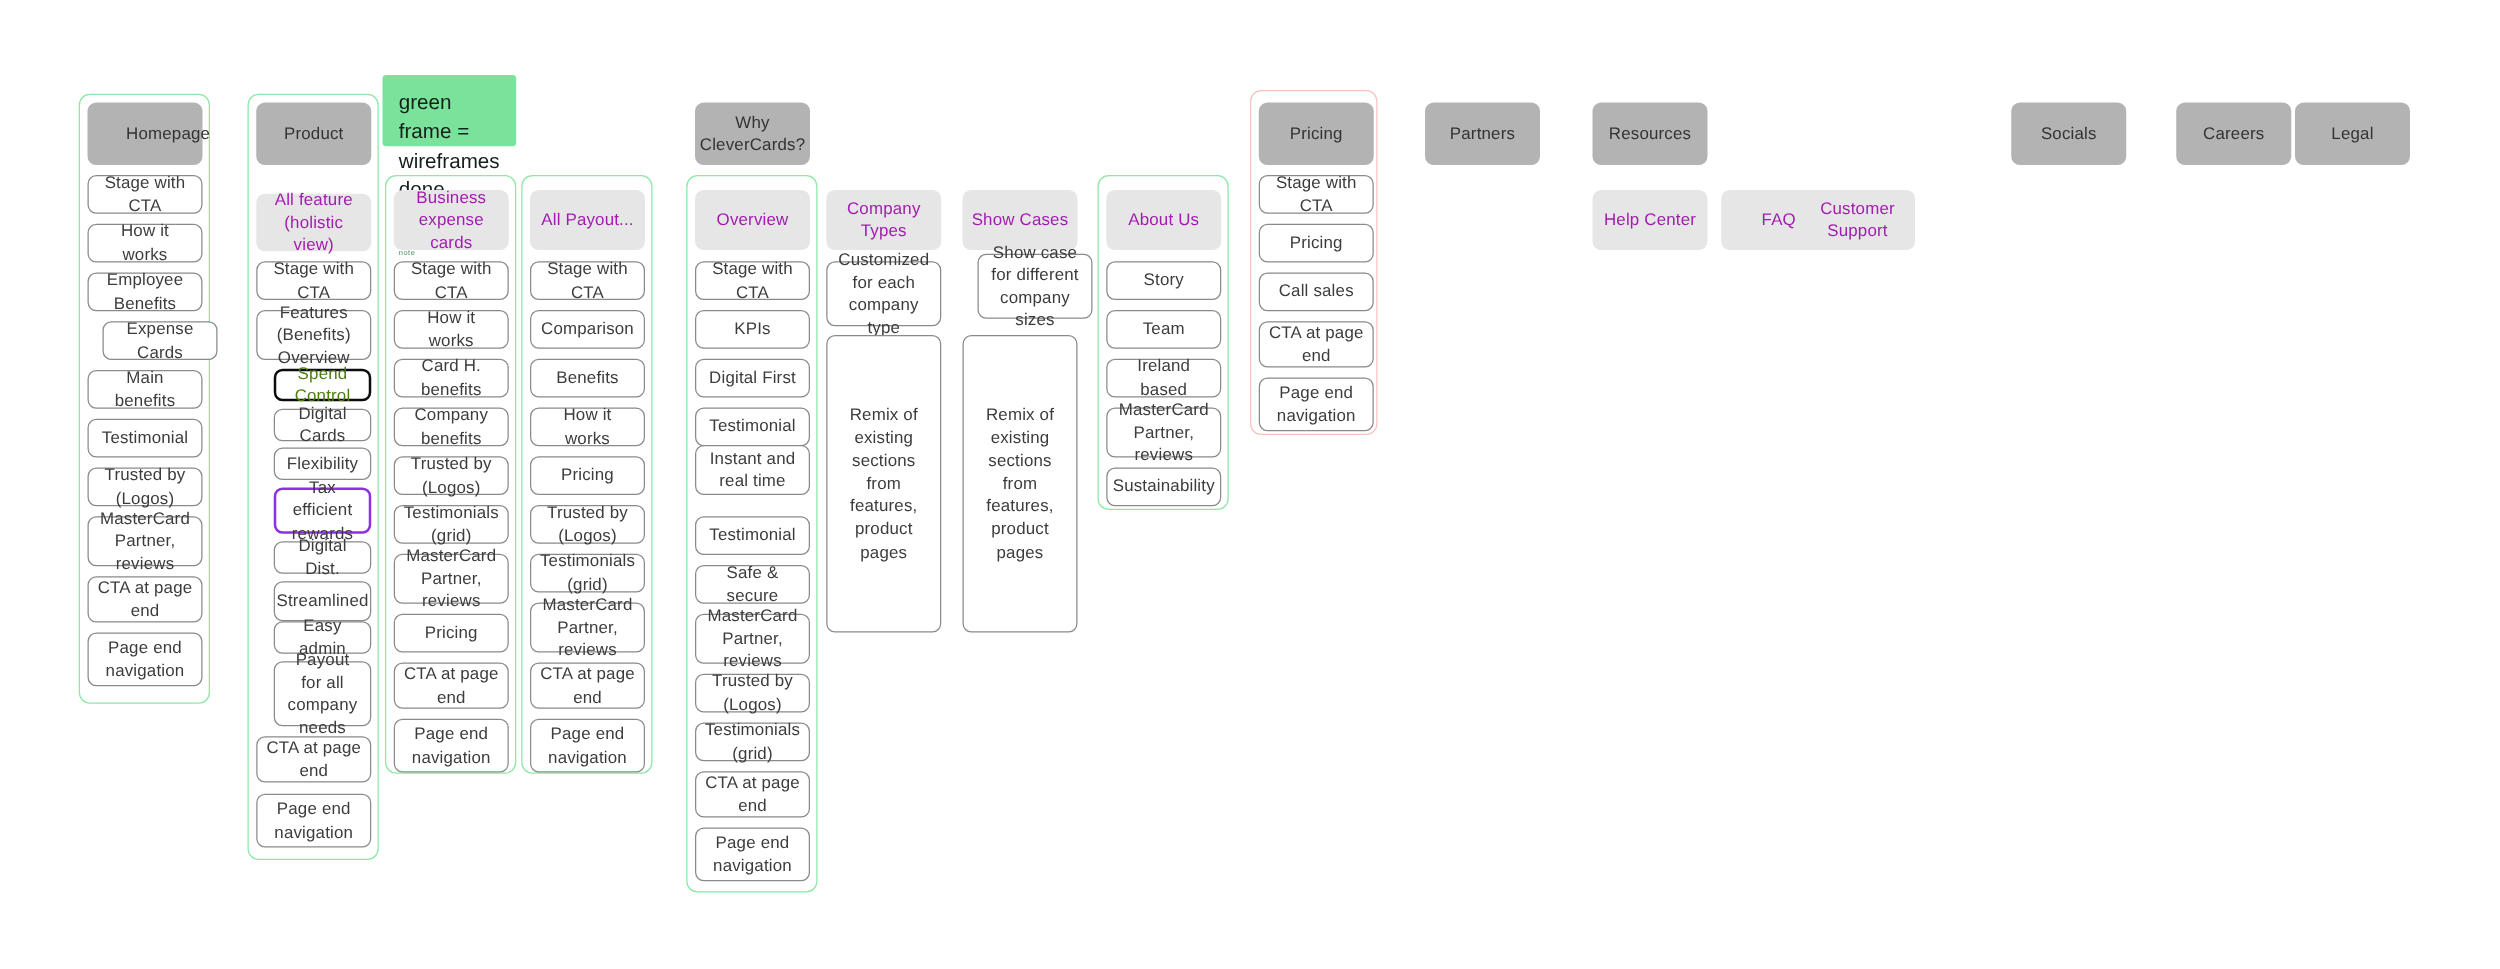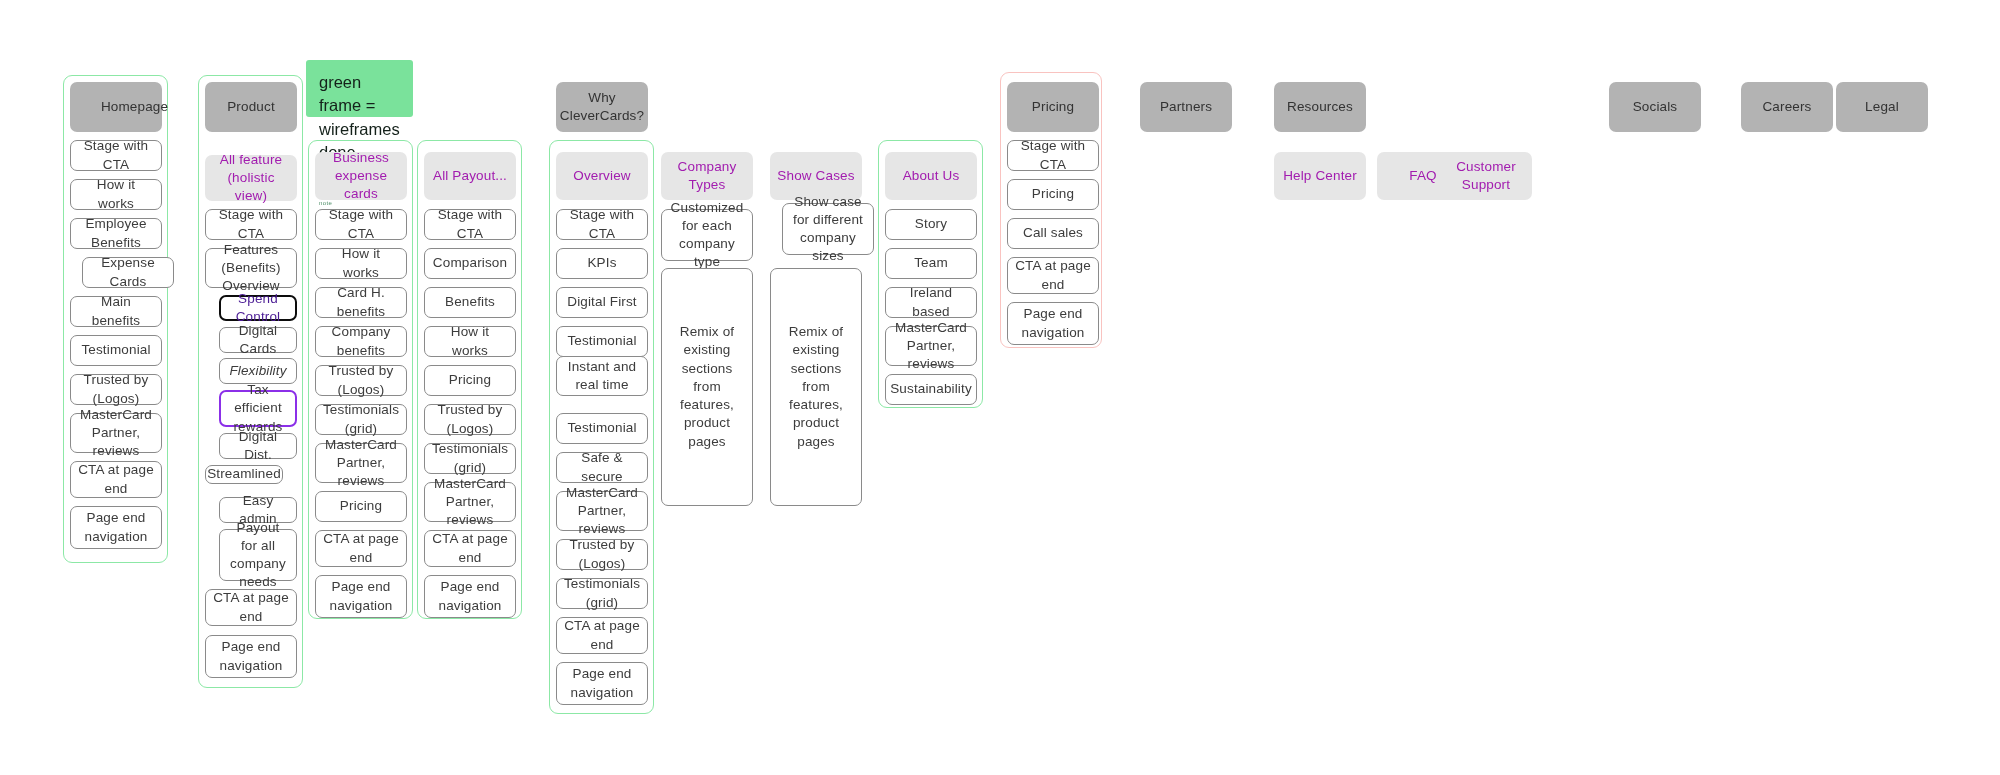--- a/index.html
+++ b/index.html
@@ -34,21 +34,21 @@
   .node.sub {
     background: #e6e6e6;
     border: none;
     color: #a21caf;
   }
   
   .node.leaf {
     background: #ffffff;
     border: 1.6px solid #8a8a8a;
   }
-  .node.leaf.sel-black { border: 2.4px solid #0c0c0c; color: #4c1d95; }
+  .node.leaf.sel-black { border: 2.4px solid #0c0c0c; color: #4d7c0f; }
   .node.leaf.sel-purple { border: 2.2px solid #8b2fe8; }
 
   
   .frame {
     position: absolute;
     border-radius: 9px;
     background: transparent;
     pointer-events: none;
   }
   .frame.green { border: 1.7px solid #8ce8a6; }
@@ -102,24 +102,24 @@
   <div class="node leaf" style="left:70px; top:506px; width:92px; height:43px;">Page end navigation</div>
 
   <div class="node top" style="left:205px; top:82px; width:92px; height:50px;">Product</div>
 
   <div class="node sub" style="left:205px; top:155px; width:92px; height:46px;">All feature (holistic view)</div>
 
   <div class="node leaf" style="left:205px; top:209px; width:92px; height:31px;">Stage with CTA</div>
   <div class="node leaf" style="left:205px; top:248px; width:92px; height:40px;">Features (Benefits) Overview</div>
   <div class="node leaf sel-black" style="left:219px; top:295px; width:78px; height:26px;">Spend Control</div>
   <div class="node leaf" style="left:219px; top:327px; width:78px; height:26px;">Digital Cards</div>
-  <div class="node leaf" style="left:219px; top:358px; width:78px; height:26px;font-style:italic;">Flexibility</div>
+  <div class="node leaf" style="left:219px; top:358px; width:78px; height:26px;">Flexibility</div>
   <div class="node leaf sel-purple" style="left:219px; top:390px; width:78px; height:37px;">Tax efficient rewards</div>
   <div class="node leaf" style="left:219px; top:433px; width:78px; height:26px;">Digital Dist.</div>
-  <div class="node leaf" style="left:205px; top:465px; width:78px; height:19px;">Streamlined</div>
+  <div class="node leaf" style="left:219px; top:465px; width:78px; height:32px;">Streamlined</div>
   <div class="node leaf" style="left:219px; top:497px; width:78px; height:26px;">Easy admin</div>
   <div class="node leaf" style="left:219px; top:529px; width:78px; height:52px;">Payout for all company needs</div>
   <div class="node leaf" style="left:205px; top:589px; width:92px; height:37px;">CTA at page end</div>
   <div class="node leaf" style="left:205px; top:635px; width:92px; height:43px;">Page end navigation</div>
 
   <div class="note" style="left:306px; top:60px; width:107px; height:57px;">
     <span>green frame =</span><br>
     <span>wireframes done</span>
     <span class="check">✓</span>
     <span class="tiny">note</span>

